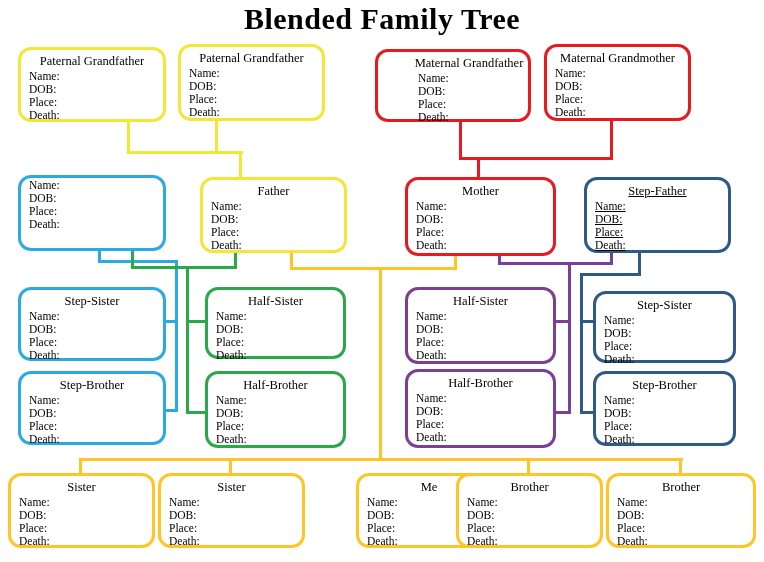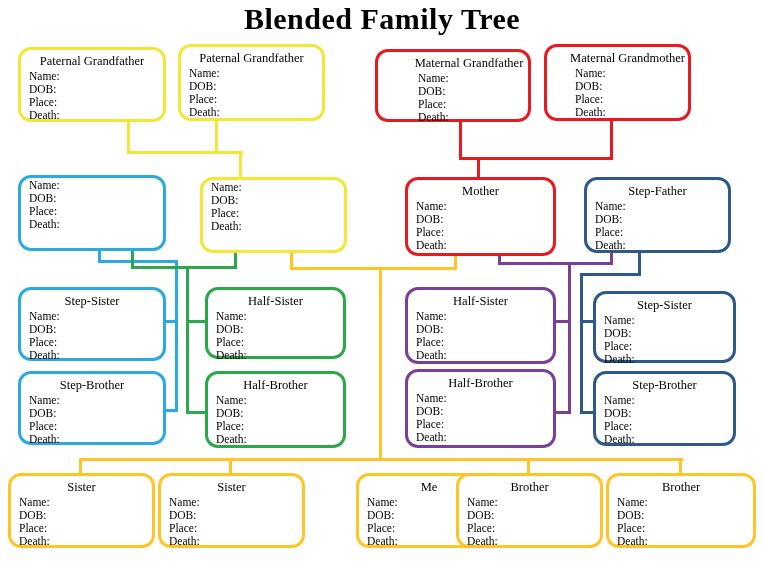--- a/index.html
+++ b/index.html
@@ -110,55 +110,56 @@
       </div>
       <div class="member-box" style="left: 375px; top: 49px; width: 156px; height: 73px; border-color: rgb(232, 25, 31); padding-left: 32px;">
         <div class="member-label">Maternal Grandfather</div>
         <div class="member-fields">
           <div class="field-label">Name:</div>
           <div class="field-label">DOB:</div>
           <div class="field-label">Place:</div>
           <div class="field-label">Death:</div>
         </div>
       </div>
-      <div class="member-box" style="left: 544px; top: 44px; width: 147px; height: 77px; border-color: rgb(232, 25, 31); padding-left: 20px;">
+      <div class="member-box" style="left: 544px; top: 44px; width: 147px; height: 77px; border-color: rgb(232, 25, 31);">
         <div class="member-label">Maternal Grandmother</div>
         <div class="member-fields">
           <div class="field-label">Name:</div>
           <div class="field-label">DOB:</div>
           <div class="field-label">Place:</div>
           <div class="field-label">Death:</div>
         </div>
       </div>
       <div class="member-box" style="left: 18px; top: 175px; width: 148px; height: 76px; border-color: rgb(43, 170, 226);">
         <div class="member-fields">
           <div class="field-label">Name:</div>
           <div class="field-label">DOB:</div>
           <div class="field-label">Place:</div>
           <div class="field-label">Death:</div>
         </div>
       </div>
       <div class="member-box" style="left: 200px; top: 177px; width: 147px; height: 76px; border-color: rgb(242, 231, 53);">
+        <div class="member-label">Father</div>
         <div class="member-fields">
           <div class="field-label">Name:</div>
           <div class="field-label">DOB:</div>
           <div class="field-label">Place:</div>
           <div class="field-label">Death:</div>
         </div>
       </div>
       <div class="member-box" style="left: 405px; top: 177px; width: 151px; height: 79px; border-color: rgb(232, 25, 31);">
         <div class="member-label">Mother</div>
         <div class="member-fields">
           <div class="field-label">Name:</div>
           <div class="field-label">DOB:</div>
           <div class="field-label">Place:</div>
           <div class="field-label">Death:</div>
         </div>
       </div>
-      <div class="member-box" style="left: 584px; top: 177px; width: 147px; height: 76px; border-color: rgb(45, 90, 136);">
+      <div class="member-box" style="left: 584px; top: 177px; width: 147px; height: 76px; border-color: rgb(45, 90, 136); text-decoration: underline;">
         <div class="member-label">Step-Father</div>
         <div class="member-fields">
           <div class="field-label">Name:</div>
           <div class="field-label">DOB:</div>
           <div class="field-label">Place:</div>
           <div class="field-label">Death:</div>
         </div>
       </div>
       <div class="member-box" style="left: 18px; top: 287px; width: 148px; height: 74px; border-color: rgb(43, 170, 226);">
         <div class="member-label">Step-Sister</div>

